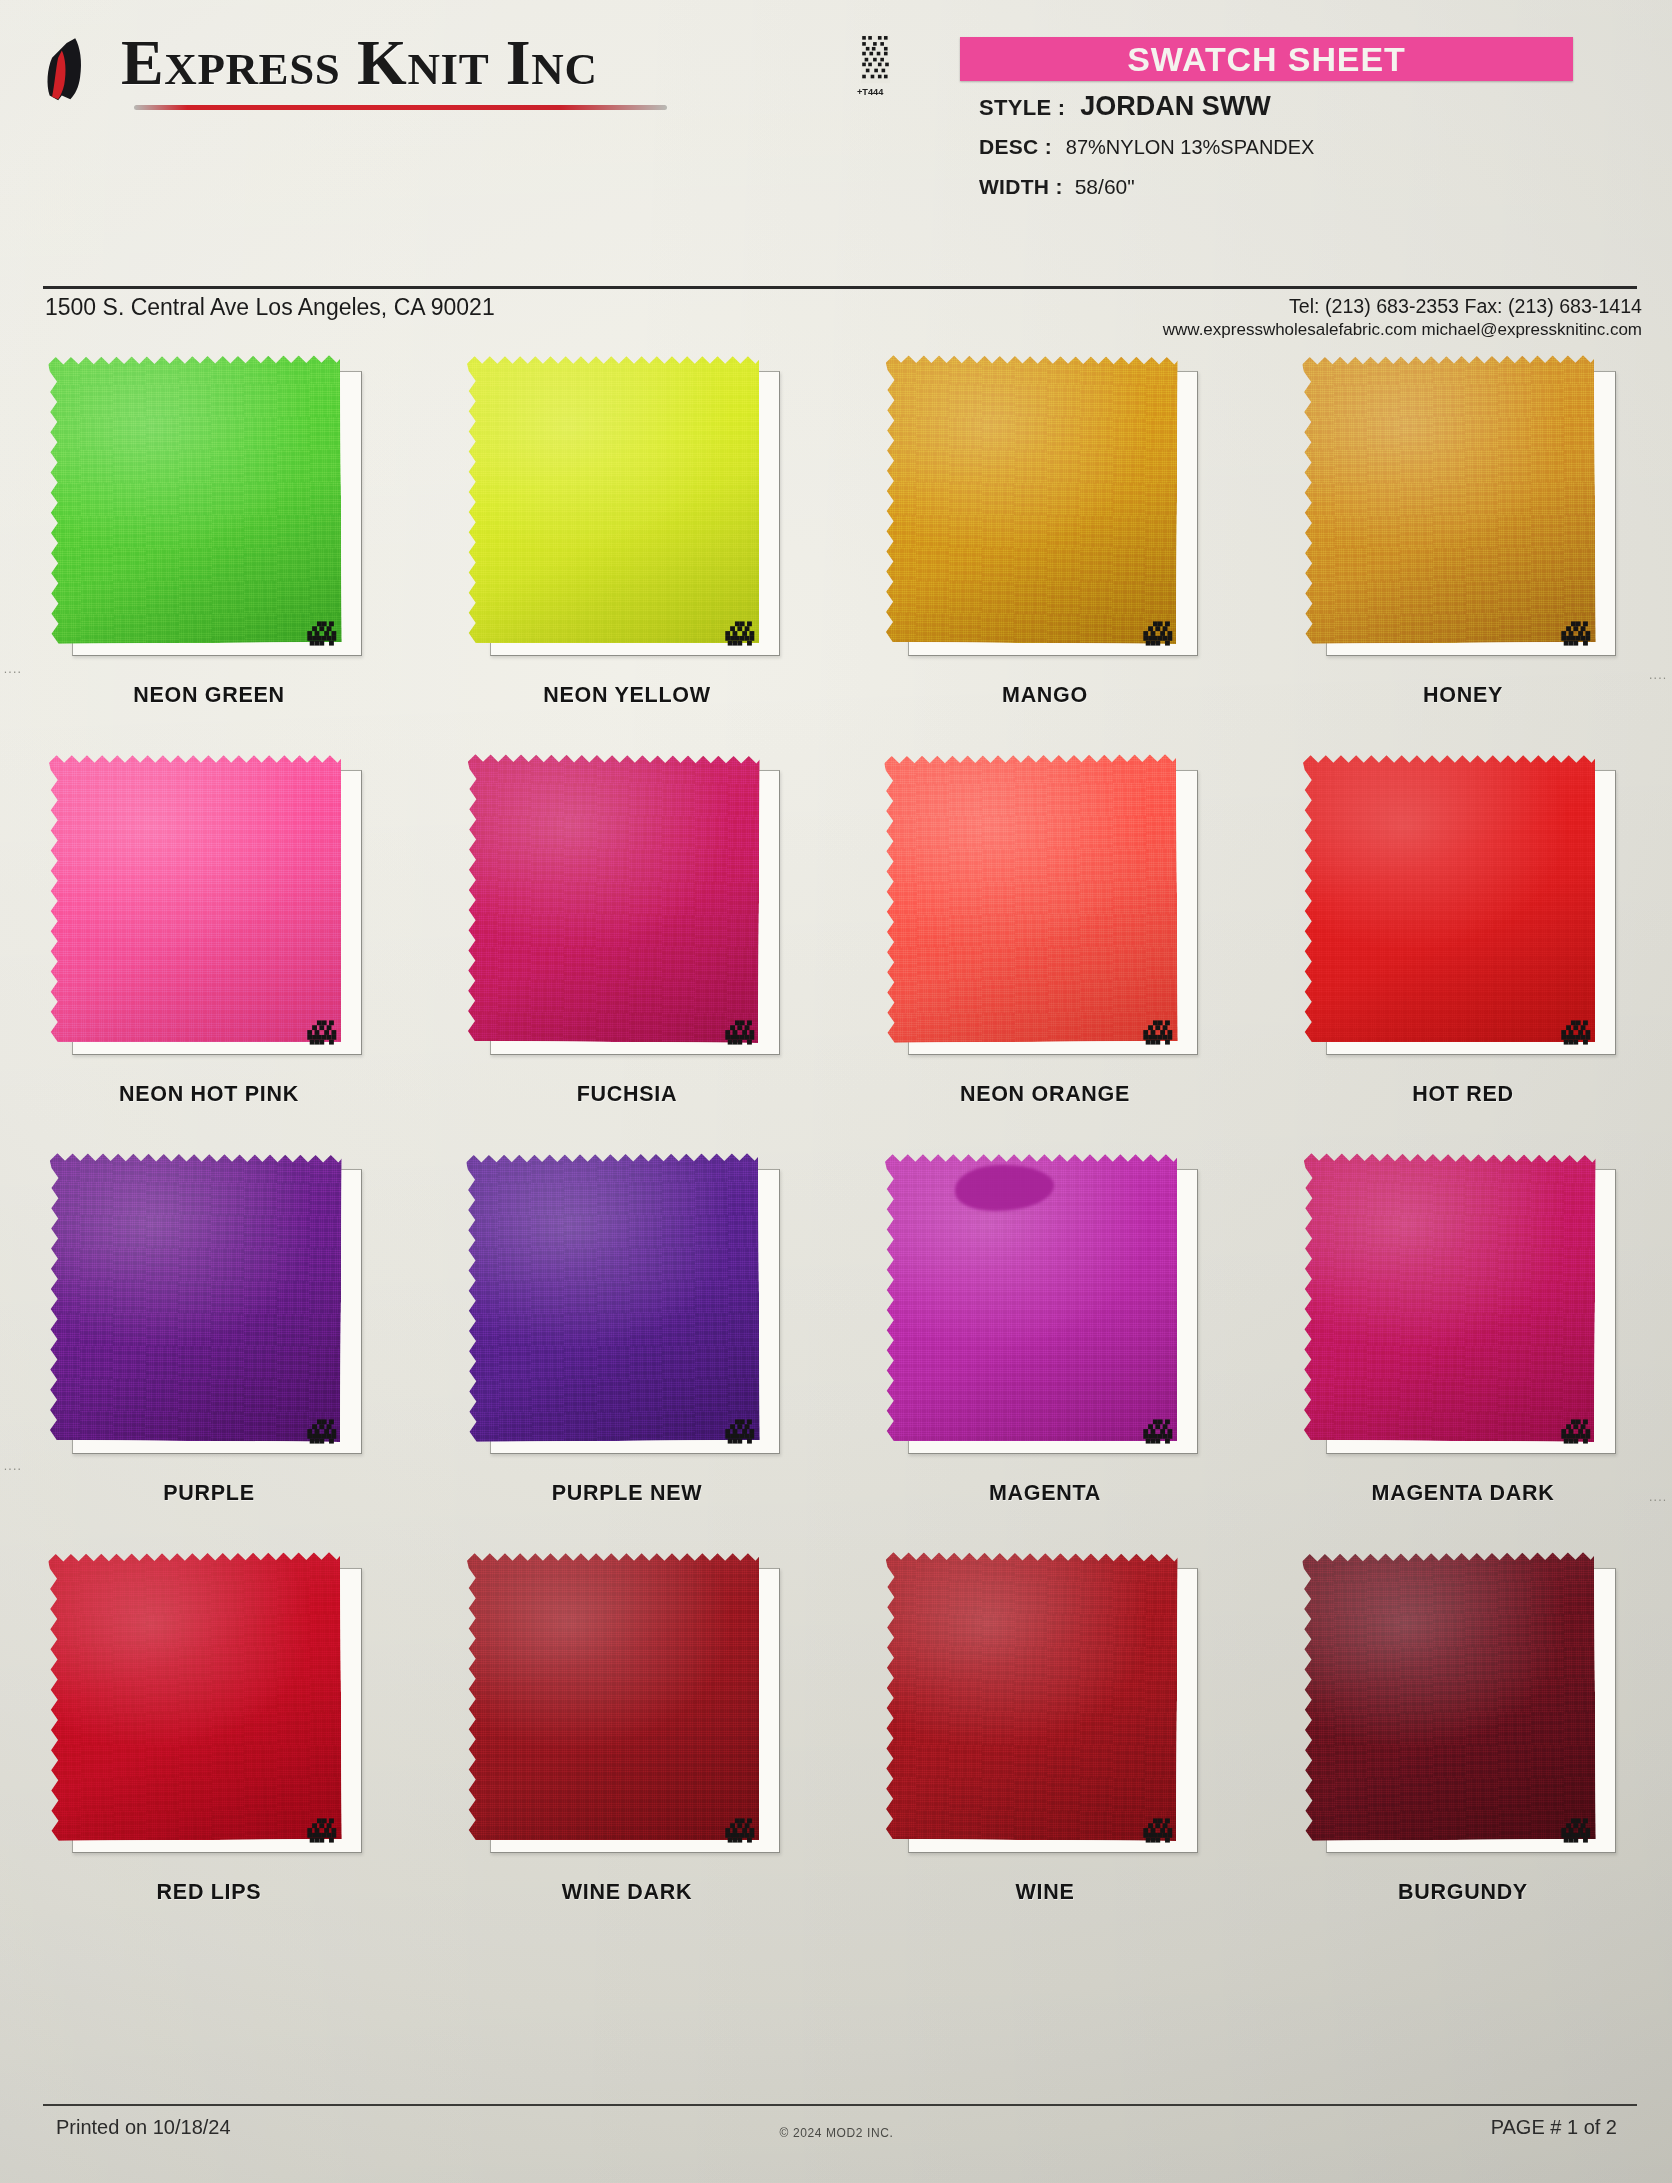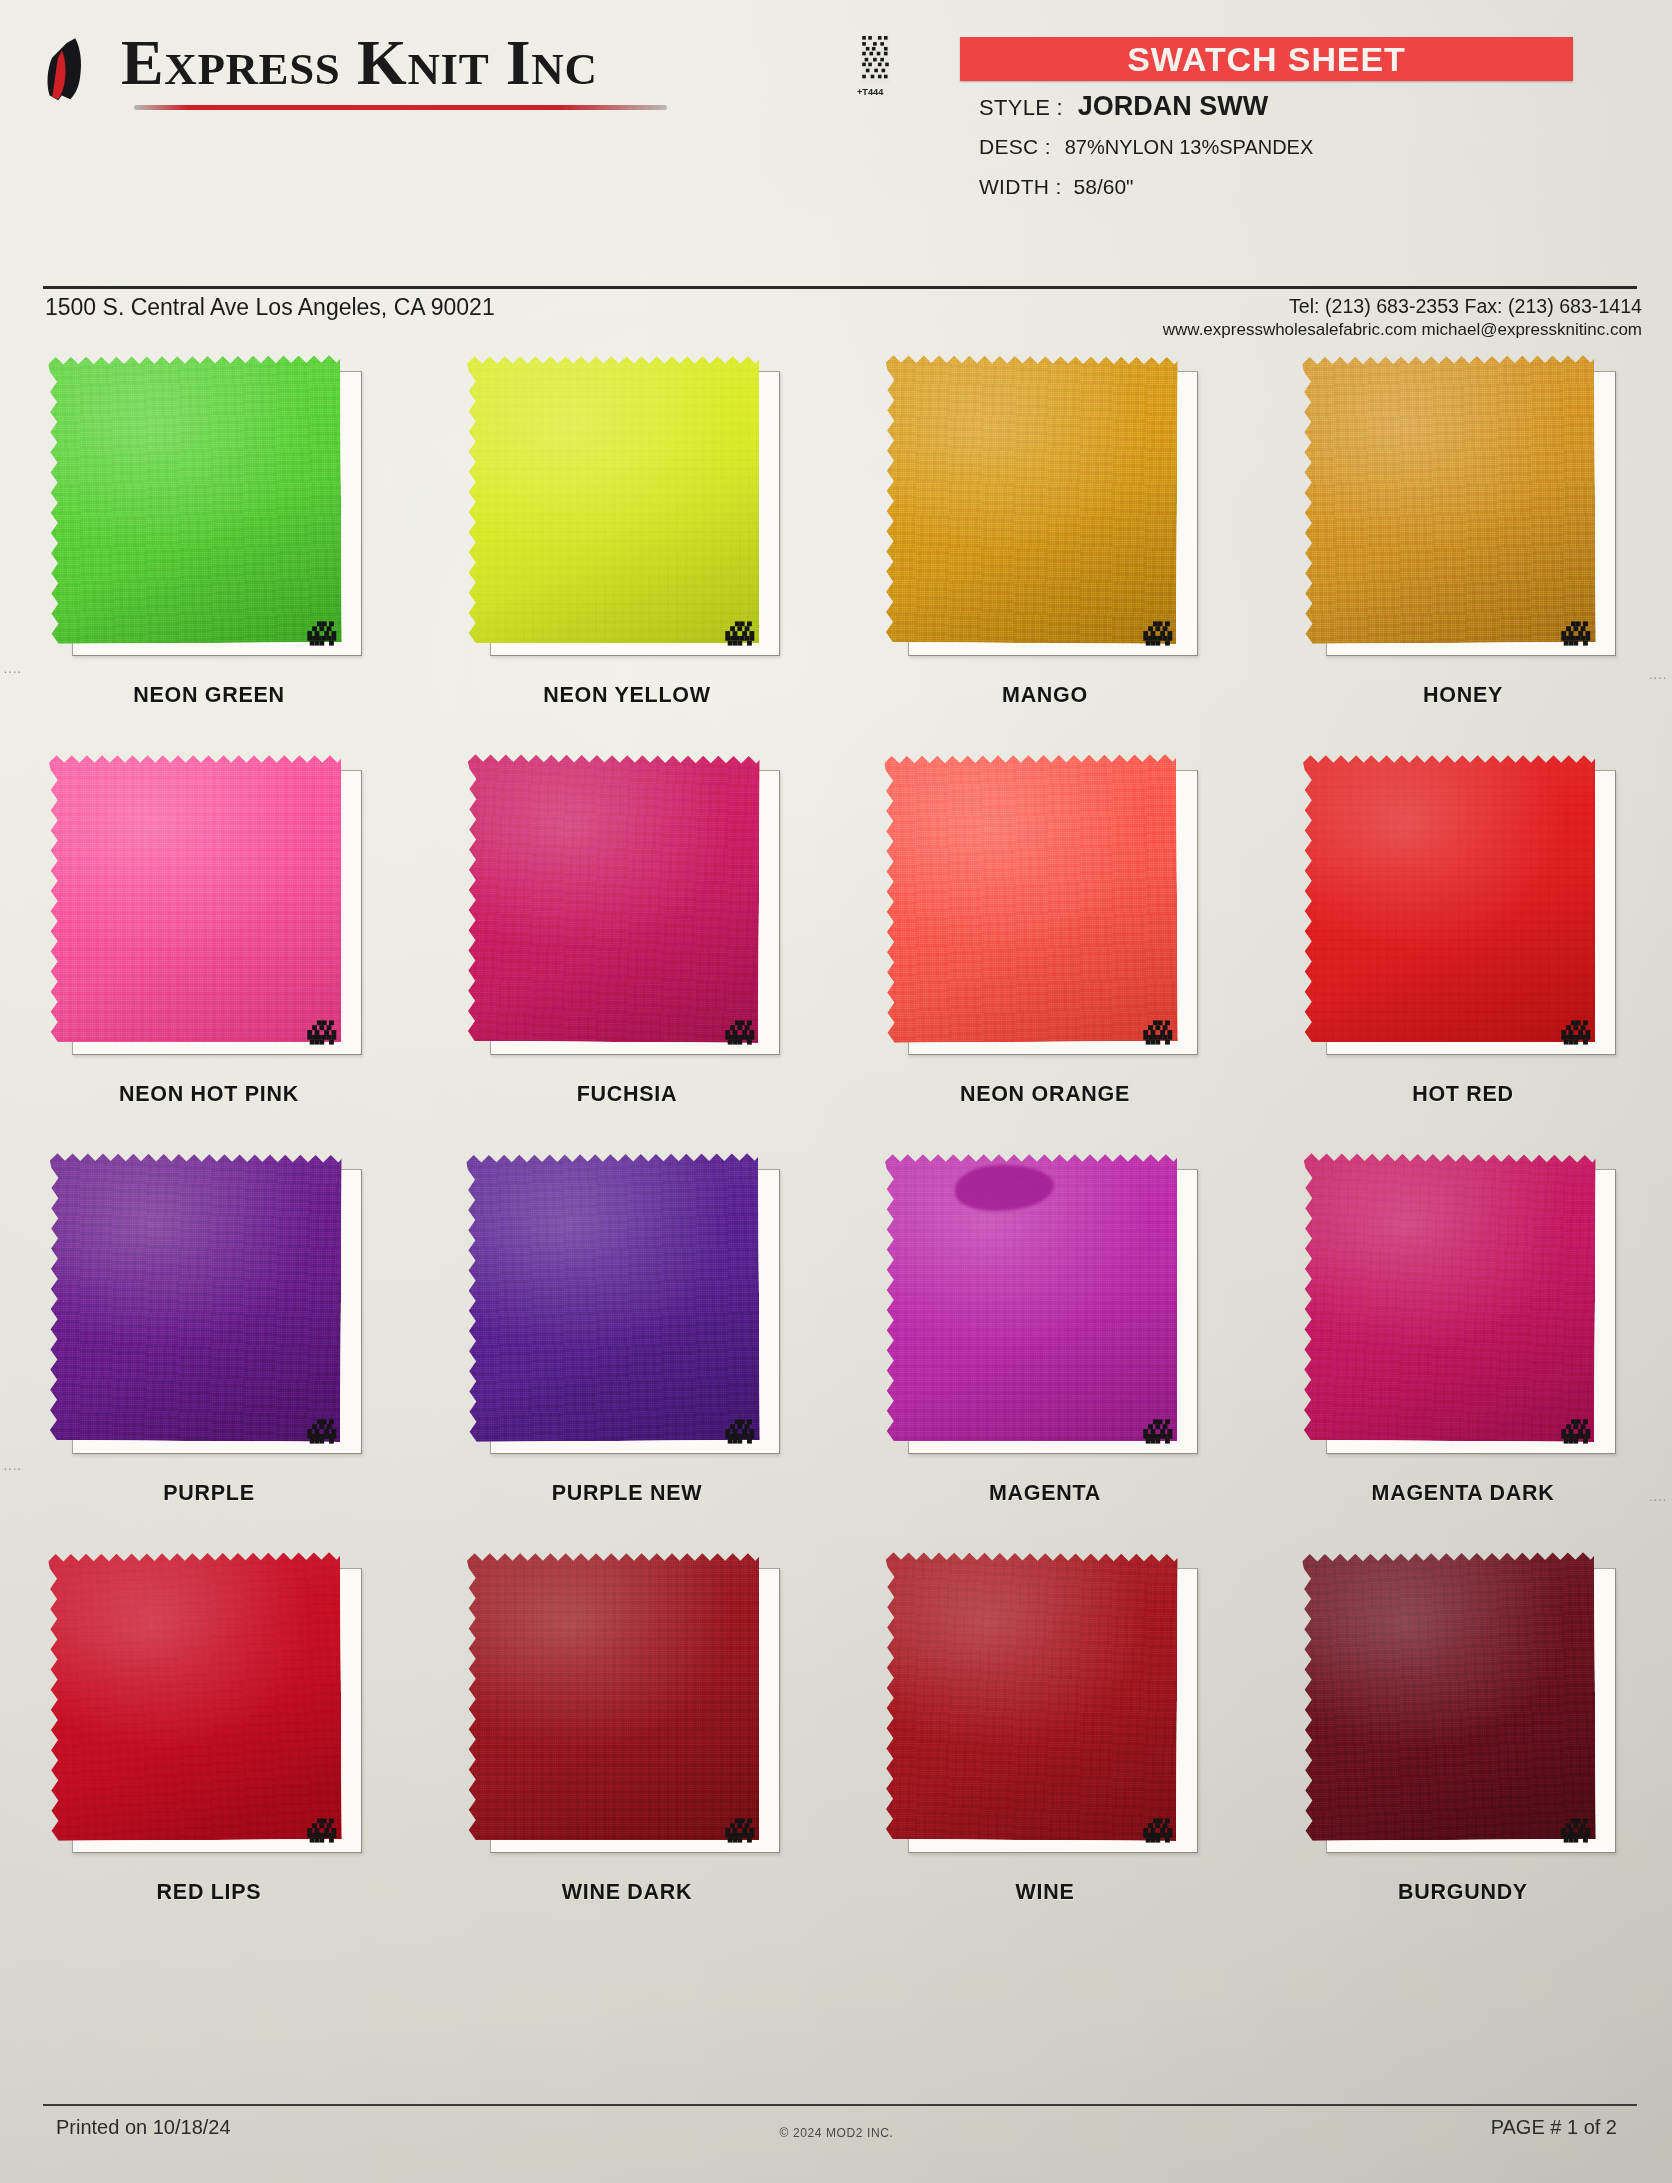--- a/index.html
+++ b/index.html
@@ -52,32 +52,32 @@
   }
   .barcode-cap{
     position:absolute; left:857px; top:87px;
     font-size:9.2px; font-weight:700; color:#222;
     font-family:"Liberation Sans", sans-serif;
   }
 
   .swatch-banner{
     position:absolute; left:960px; top:37px;
     width:613px; height:44px;
-    background:#ef4444;
+    background:#ec4899;
     display:flex; align-items:center; justify-content:center;
     box-shadow:0 1.2px 1.8px rgba(0,0,0,0.25);
   }
   .swatch-banner span{
     color:#f4f3ee;
     font-size:34px; font-weight:700;
     letter-spacing:0.9px;
   }
 
   .meta-line{position:absolute; left:979px; font-size:21px; color:#1b1b1b; white-space:nowrap;}
-  .meta-line .lab{font-weight:400; letter-spacing:0.3px;}
+  .meta-line .lab{font-weight:700; letter-spacing:0.3px;}
   .meta-line .val{font-weight:700;}
   .meta-style{top:91px; font-size:22px;}
   .meta-style .val{font-size:27px; margin-left:8.6px;}
   .meta-desc{top:135px;}
   .meta-desc .val{font-weight:400; margin-left:8px; font-size:20px;}
   .meta-width{top:175px;}
   .meta-width .val{font-weight:400; margin-left:6.1px;}
 
   .hrule{
     position:absolute; left:43px; top:286px; width:1594px; height:2.5px;

